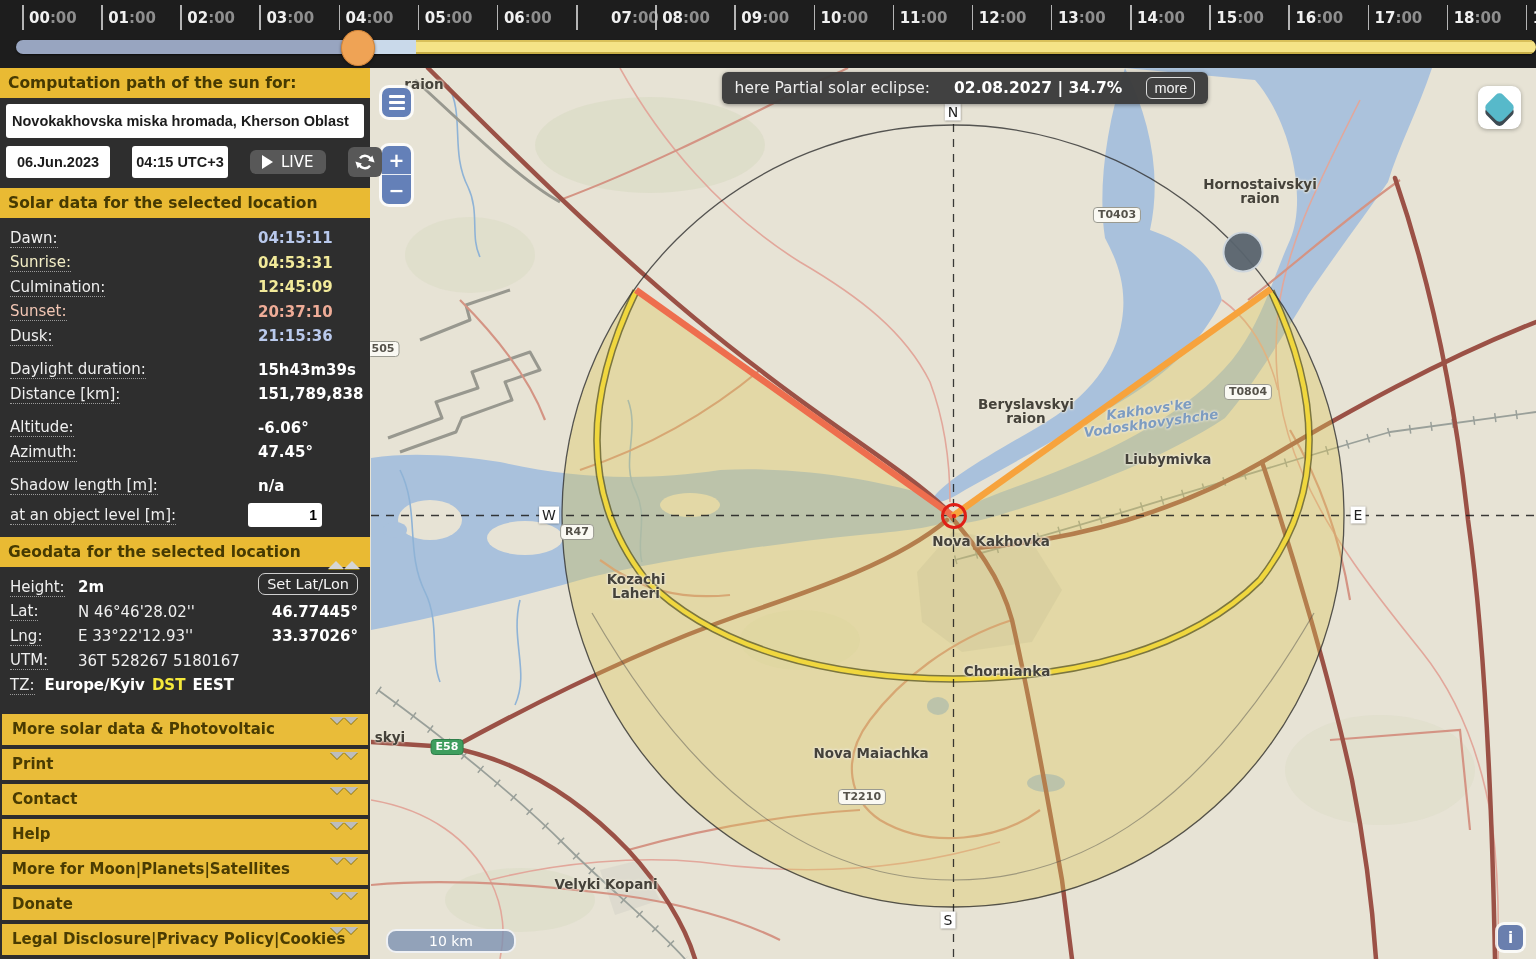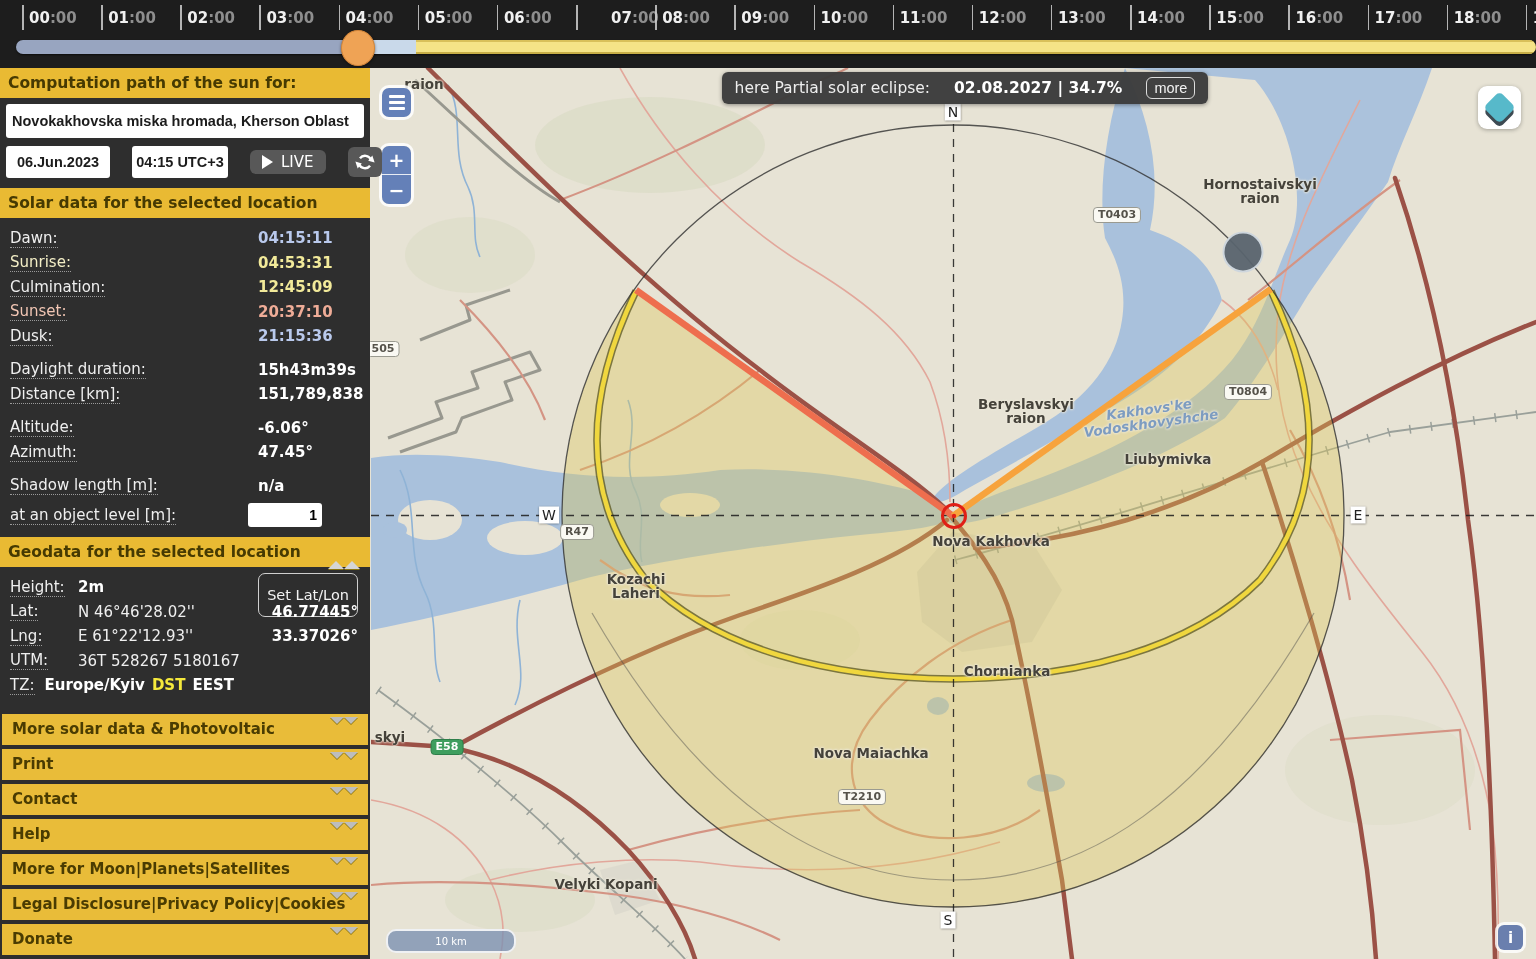--- a/index.html
+++ b/index.html
@@ -47,21 +47,21 @@
   .zoom-btn{width:100%;height:29px;background:#6480b8;color:#fff;font-size:19px;font-weight:bold;
             display:flex;align-items:center;justify-content:center;box-sizing:border-box;cursor:pointer;}
   .zoom-in{border-bottom:1.5px solid #e8ecf4;}
 
   .layers-btn{position:absolute;left:1478px;top:86px;width:43px;height:43px;background:#fff;border-radius:9px;
               z-index:12;box-shadow:0 1px 4px rgba(0,0,0,.3);display:flex;align-items:center;justify-content:center;cursor:pointer;}
   .layers-diamond{width:23px;height:23px;background:#57b9ca;border-radius:5px;transform:rotate(45deg);
                   box-shadow:3px 3px 0 #3d4a52;}
 
   .scale-bar{position:absolute;left:386px;top:929px;width:126px;height:20px;background:rgba(125,145,178,.8);
-             border:2px solid rgba(255,255,255,.85);border-radius:10px;color:#fff;font-size:10px;
+             border:2px solid rgba(255,255,255,.85);border-radius:10px;color:#fff;font-size:14px;
              display:flex;align-items:center;justify-content:center;z-index:12;}
   .info-btn{position:absolute;left:1498px;top:925px;width:25px;height:25px;background:#6a7fae;border-radius:6px;
             box-shadow:0 0 0 3px rgba(255,255,255,.8);color:#fff;font-size:15px;font-weight:bold;
             display:flex;align-items:center;justify-content:center;z-index:12;cursor:pointer;}
 
   
   .sidebar{position:absolute;left:0;top:68px;width:370px;height:891px;background:#2e2e2e;z-index:30;
            box-sizing:border-box;}
   .side-header{background:#e9ba33;color:#463a02;font-size:15.5px;font-weight:bold;
                padding:6px 8px;position:relative;}
@@ -95,21 +95,21 @@
 
   .collapse-chevs{position:absolute;right:10px;top:6px;}
   .tri-up{width:0;height:0;border-left:8px solid transparent;border-right:8px solid transparent;
           border-bottom:8px solid #d5d5d5;margin:1px 0;filter:drop-shadow(0 1px 0 #8a7410);}
   .geo-panel{padding:8px 10px;font-size:15px;color:#efefef;}
   .grow{position:relative;display:flex;height:24.5px;align-items:center;}
   .grow .glbl{border-bottom:1px dotted #9a9a9a;}
   .grow .gmid{position:absolute;left:68px;}
   .grow .gright{position:absolute;right:2px;font-weight:bold;color:#fff;}
   .setll-btn{position:absolute;right:2px;top:-2px;background:transparent;border:1.5px solid #cfcfcf;border-radius:7px;
-             color:#f2f2f2;font-size:14.5px;padding:13px 8px;cursor:pointer;font-family:"DejaVu Sans",sans-serif;}
+             color:#f2f2f2;font-size:14.5px;padding:2px 8px;cursor:pointer;font-family:"DejaVu Sans",sans-serif;}
   .bold{font-weight:bold;color:#fff;}
   .dst{color:#f5e93c;font-weight:bold;}
 
   .menu{padding:8px 2px 0 2px;}
   .menu-item{position:relative;background:#e9bc39;height:31px;line-height:31px;margin-bottom:4px;
              font-weight:bold;font-size:15px;color:#4a3c02;padding-left:10px;cursor:pointer;}
   .chev-stack{position:absolute;right:10px;top:4px;}
   .tri-down{width:0;height:0;border-left:7px solid transparent;border-right:7px solid transparent;
             border-top:7px solid #bdbdbd;margin:2px 0;filter:drop-shadow(0 1px 0 #8a7410);}
 </style>
@@ -430,38 +430,38 @@
         <span class="gmid bold">2m</span>
         <button class="setll-btn">Set Lat/Lon</button>
       </div>
       <div class="grow">
         <span class="glbl">Lat:</span>
         <span class="gmid">N 46°46'28.02''</span>
         <span class="gright">46.77445°</span>
       </div>
       <div class="grow">
         <span class="glbl">Lng:</span>
-        <span class="gmid">E 61°22'12.93''</span>
+        <span class="gmid">E 33°22'12.93''</span>
         <span class="gright">33.37026°</span>
       </div>
       <div class="grow">
         <span class="glbl">UTM:</span>
         <span class="gmid">36T 528267 5180167</span>
       </div>
       <div class="grow">
         <span class="glbl">TZ:</span>
         <span style="margin-left:10px" class="bold">Europe/Kyiv</span>
         <span style="margin-left:7px" class="dst">DST</span>
         <span style="margin-left:7px" class="bold">EEST</span>
       </div>
     </div>
 
     <div class="menu" id="menu">
         <div class="menu-item"><span>More solar data &amp; Photovoltaic</span><span class="chev-stack"><span class="tri-down"></span><span class="tri-down"></span></span></div>
         <div class="menu-item"><span>Print</span><span class="chev-stack"><span class="tri-down"></span><span class="tri-down"></span></span></div>
         <div class="menu-item"><span>Contact</span><span class="chev-stack"><span class="tri-down"></span><span class="tri-down"></span></span></div>
         <div class="menu-item"><span>Help</span><span class="chev-stack"><span class="tri-down"></span><span class="tri-down"></span></span></div>
         <div class="menu-item"><span>More for Moon|Planets|Satellites</span><span class="chev-stack"><span class="tri-down"></span><span class="tri-down"></span></span></div>
+        <div class="menu-item"><span>Donate</span><span class="chev-stack"><span class="tri-down"></span><span class="tri-down"></span></span></div>
         <div class="menu-item"><span>Legal Disclosure|Privacy Policy|Cookies</span><span class="chev-stack"><span class="tri-down"></span><span class="tri-down"></span></span></div>
-        <div class="menu-item"><span>Donate</span><span class="chev-stack"><span class="tri-down"></span><span class="tri-down"></span></span></div>
       </div>
   </div>
 </div>
 
 </body></html>

